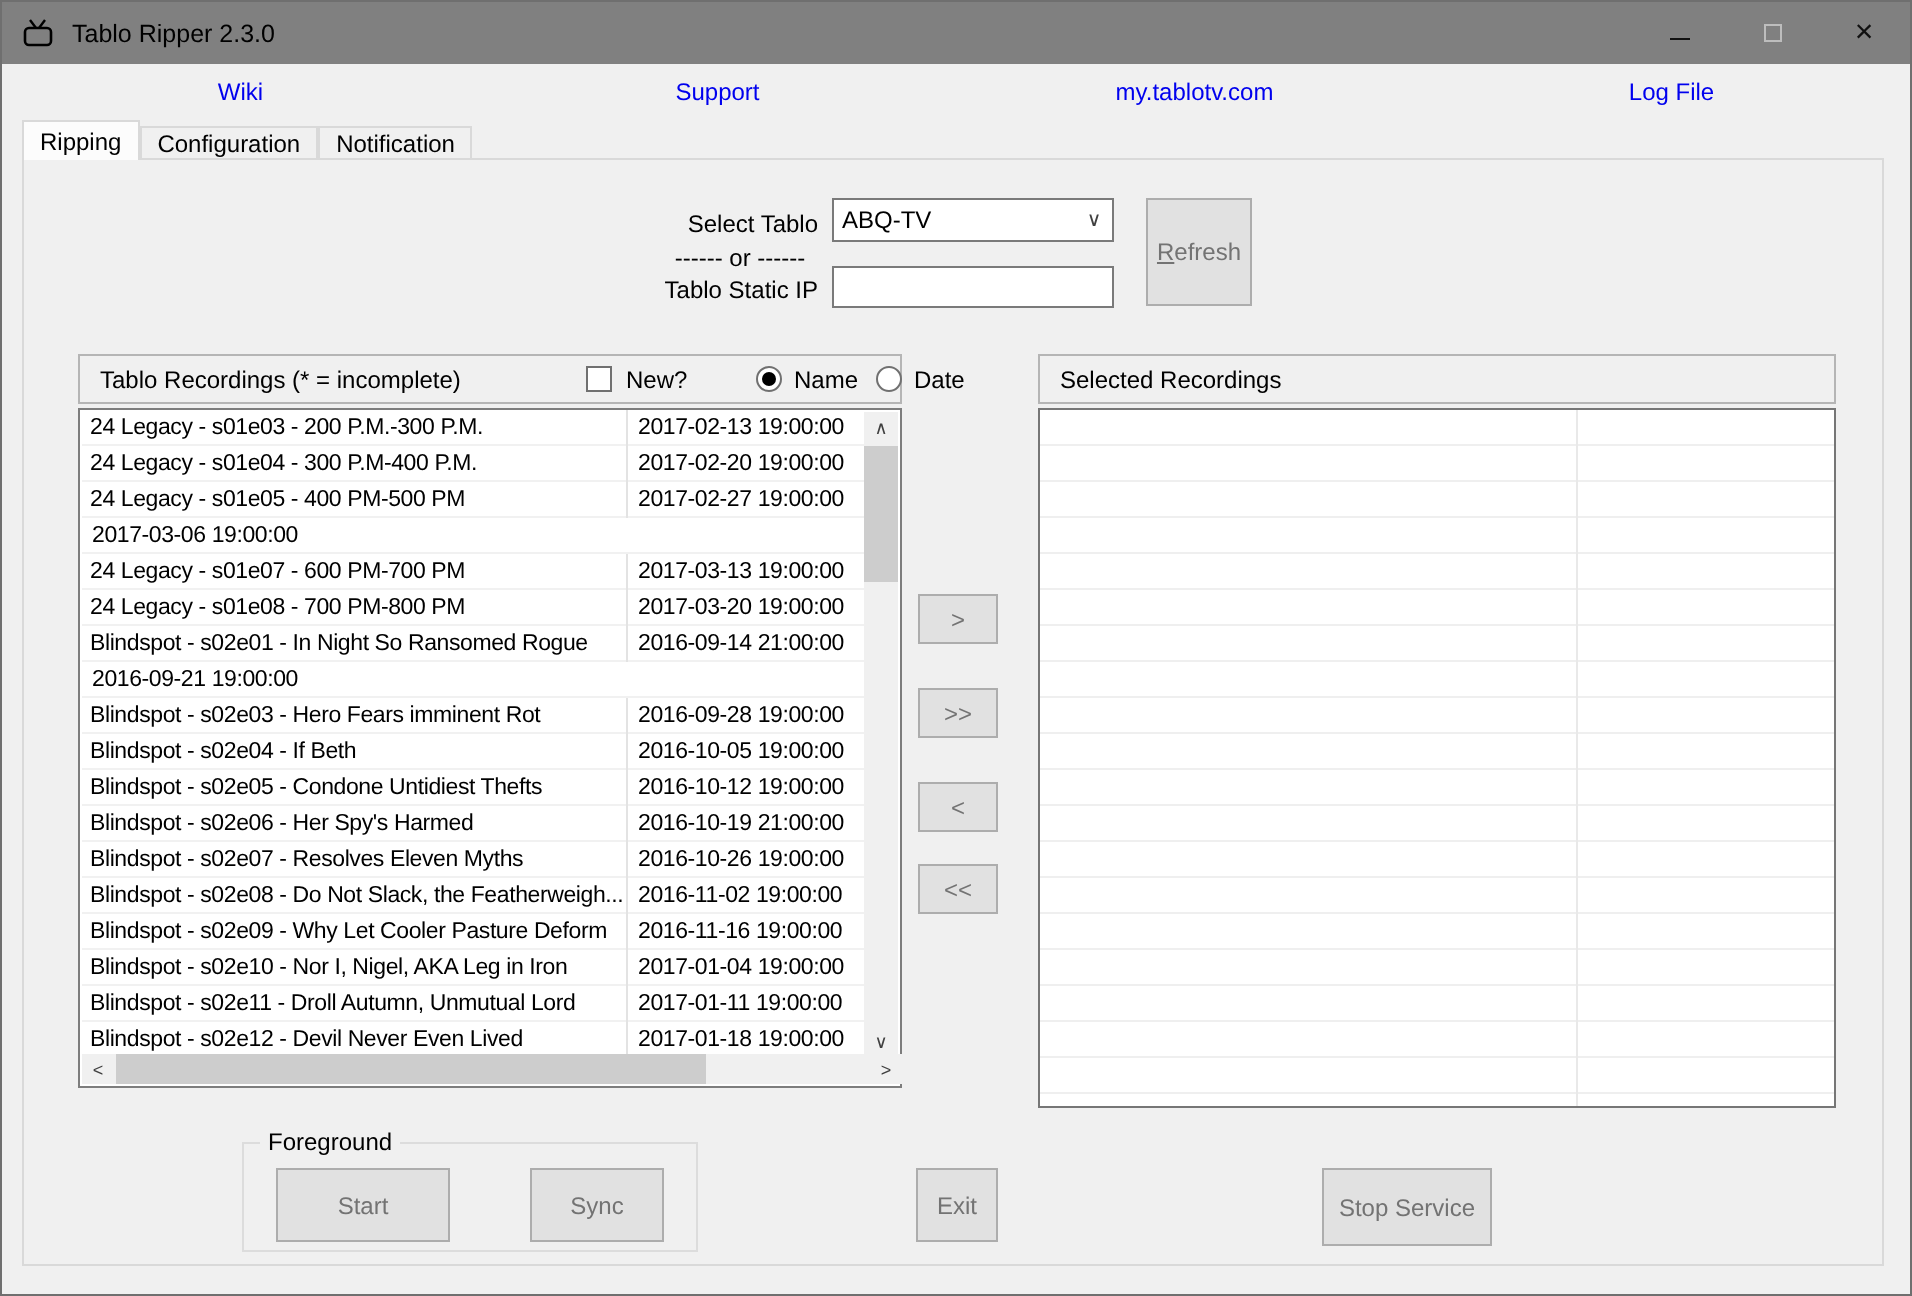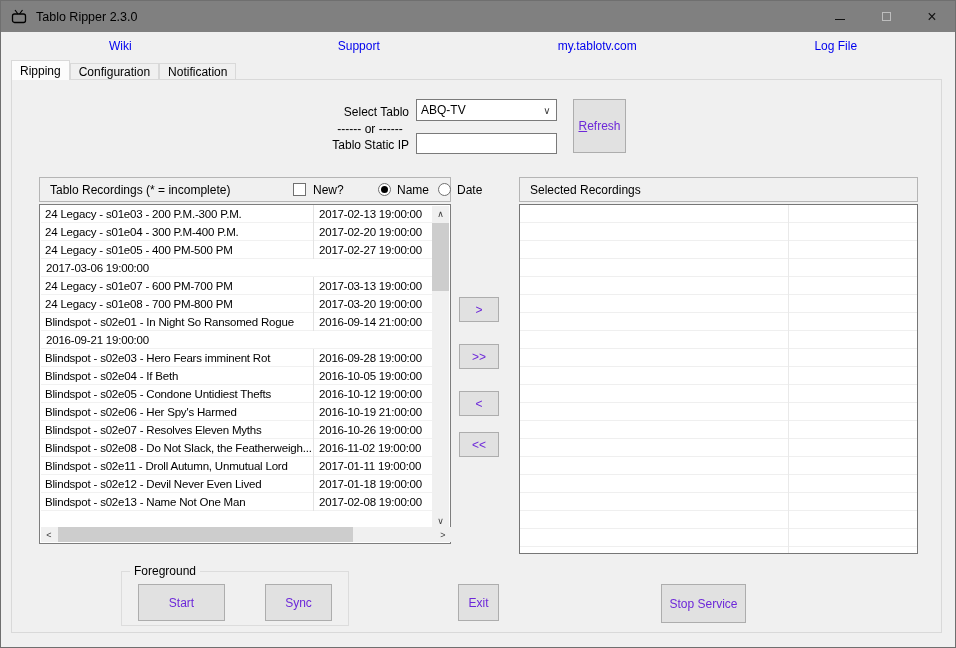--- a/index.html
+++ b/index.html
@@ -29,21 +29,21 @@
 
   
   .lbl { position:absolute; height:14px; line-height:14px; }
   .select-label { left:250px; top:104px; width:158px; text-align:right; }
   .or-text { left:330px; top:121px; width:78px; text-align:center; }
   .ip-label { left:250px; top:137px; width:158px; text-align:right; }
   .combo { position:absolute; left:415px; top:98px; width:141px; height:22px; background:#fff; border:1px solid #7a7a7a; display:flex; align-items:center; }
   .combo .val { padding-left:4px; flex:1; }
   .combo .chev { width:18px; text-align:center; color:#404040; font-size:10px; }
   .textbox { position:absolute; left:415px; top:132px; width:141px; height:21px; background:#fff; border:1px solid #7a7a7a; font-family:"Liberation Sans",sans-serif; font-size:12px; padding:0 4px; }
-  .btn { background:#e1e1e1; border:1px solid #adadad; display:flex; align-items:center; justify-content:center; font-family:"Liberation Sans",sans-serif; font-size:12px; color:#6d28d9; cursor:default; }
+  .btn { background:#e1e1e1; border:1px solid #adadad; display:flex; align-items:center; justify-content:center; font-family:"Liberation Sans",sans-serif; font-size:12px; color:#737373; cursor:default; }
   .refresh-btn { position:absolute; left:572px; top:98px; width:53px; height:54px; }
   .u { text-decoration:underline; }
 
   
   .hdrbox { position:absolute; height:25px; border:1px solid #b5b5b5; display:flex; align-items:center; }
   .hdr-left { left:38px; top:176px; width:412px; }
   .hdr-right { left:518px; top:176px; width:399px; }
   .hdrbox .caption { margin-left:10px; }
   .checkbox { position:absolute; left:253px; top:5px; width:13px; height:13px; background:#fff; border:1px solid #707070; }
   .cb-label { position:absolute; left:273px; top:5px; }
@@ -204,20 +204,28 @@
         </div>
         <div class="lrow">
           <span class="ltitle">Blindspot - s02e07 - Resolves Eleven Myths</span>
           <span class="ldate">2016-10-26 19:00:00</span>
         </div>
         <div class="lrow">
           <span class="ltitle">Blindspot - s02e08 - Do Not Slack, the Featherweigh...</span>
           <span class="ldate">2016-11-02 19:00:00</span>
         </div>
         <div class="lrow">
+          <span class="ltitle">Blindspot - s02e09 - Why Let Cooler Pasture Deform</span>
+          <span class="ldate">2016-11-16 19:00:00</span>
+        </div>
+        <div class="lrow">
+          <span class="ltitle">Blindspot - s02e10 - Nor I, Nigel, AKA Leg in Iron</span>
+          <span class="ldate">2017-01-04 19:00:00</span>
+        </div>
+        <div class="lrow">
           <span class="ltitle">Blindspot - s02e11 - Droll Autumn, Unmutual Lord</span>
           <span class="ldate">2017-01-11 19:00:00</span>
         </div>
         <div class="lrow">
           <span class="ltitle">Blindspot - s02e12 - Devil Never Even Lived</span>
           <span class="ldate">2017-01-18 19:00:00</span>
         </div>
         <div class="lrow">
           <span class="ltitle">Blindspot - s02e13 - Name Not One Man</span>
           <span class="ldate">2017-02-08 19:00:00</span>

